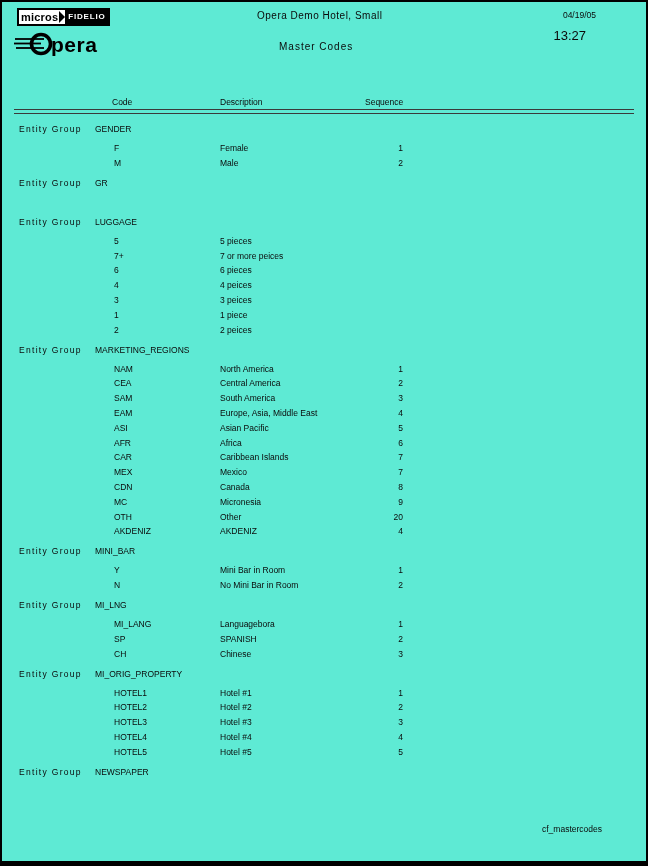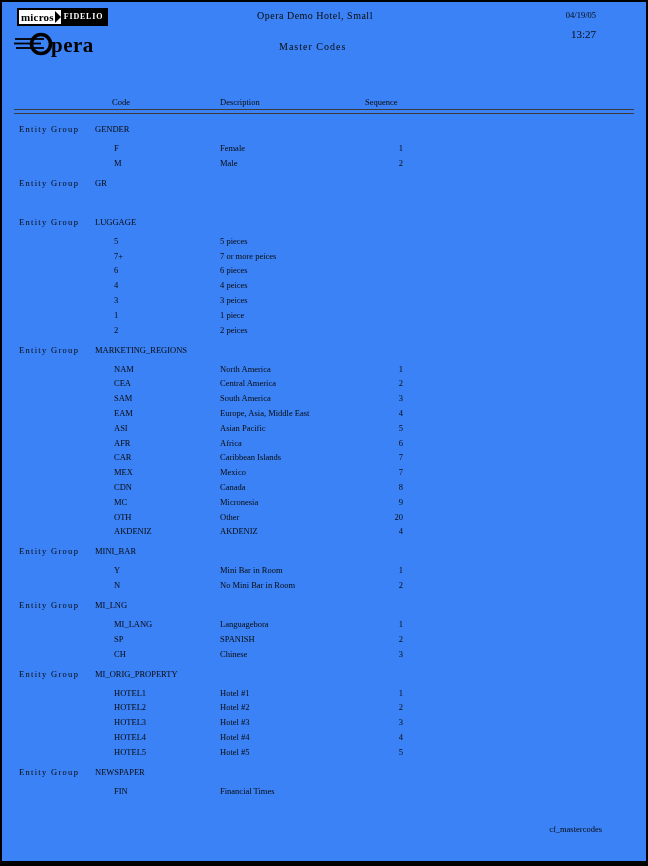--- a/index.html
+++ b/index.html
@@ -1,33 +1,33 @@
 <!DOCTYPE html>
 <html><head>
 <meta charset="utf-8">
 <style>
   html,body{margin:0;padding:0;background:#e8e8e8;}
   .page{
     width:648px;height:866px;box-sizing:border-box;position:relative;
-    background:#3b82f6;border:2px solid #000;border-bottom-width:5px;
-    font-family:Liberation Serif, serif;color:#0a0a0a;
+    background:#5eead4;border:2px solid #000;border-bottom-width:5px;
+    font-family:Liberation Sans, sans-serif;color:#0a0a0a;
     overflow:hidden;
   }
   
   .report-header{position:relative;height:95px;}
   .mf-logo{position:absolute;left:15px;top:6px;display:inline-flex;align-items:stretch;border:2px solid #000;background:#fff;height:14px;}
   .micros{background:#fff;color:#000;font-weight:bold;font-size:11px;line-height:14px;padding:0 1px 0 2px;letter-spacing:0.2px;}
   .mf-arrow{width:0;height:0;align-self:center;border-top:6px solid transparent;border-bottom:6px solid transparent;border-left:6px solid #000;}
   .fidelio{background:#000;color:#fff;font-weight:bold;font-size:8px;line-height:14px;padding:0 3px;letter-spacing:0.8px;}
   .opera-logo{position:absolute;left:12px;top:28px;display:flex;align-items:flex-end;}
   .opera-text{font-size:21px;font-weight:bold;color:#000;letter-spacing:0.5px;margin-left:-3px;line-height:26px;}
   .title{position:absolute;left:255px;top:8px;font-size:10px;letter-spacing:0.5px;}
   .subtitle{position:absolute;left:277px;top:39px;font-size:10px;letter-spacing:1px;}
   .date{position:absolute;right:50px;top:8px;font-size:8.5px;}
-  .time{position:absolute;right:50px;top:26px;font-size:11px;margin-left:34px;}
+  .time{position:absolute;right:60px;top:26px;font-size:13px;margin-left:34px;}
   
   .col-head{position:relative;height:12px;font-size:8.5px;}
   .cell{position:absolute;top:0;white-space:nowrap;}
   .ch-code{left:110px;}
   .ch-desc{left:218px;}
   .ch-seq{left:363px;width:38px;text-align:left;}
   .rule{height:3px;border-top:1px solid #3a3a3a;border-bottom:1px solid #3a3a3a;margin:0 12px;}
   .table-body{margin-top:10px;}
   .group{margin-top:5.2px;}
   .row{position:relative;height:14.8px;font-size:8.5px;padding-left:20px;}
@@ -284,24 +284,17 @@
             <span class="cell desc">Hotel #5</span>
             <span class="cell seq">5</span>
           </div>
         </div>
       </div>
       <div class="group">
         <div class="row group-header">
           <span class="cell lbl">Entity Group</span>
           <span class="cell gname">NEWSPAPER</span>
         </div>
-        <div class="items">
-          <div class="row">
-            <span class="cell code">FIN</span>
-            <span class="cell desc">Financial Times</span>
-            <span class="cell seq"></span>
-          </div>
-        </div>
       </div>
     </div>
 
   <div class="footer">cf_mastercodes</div>
 </div>
 
 </body></html>

